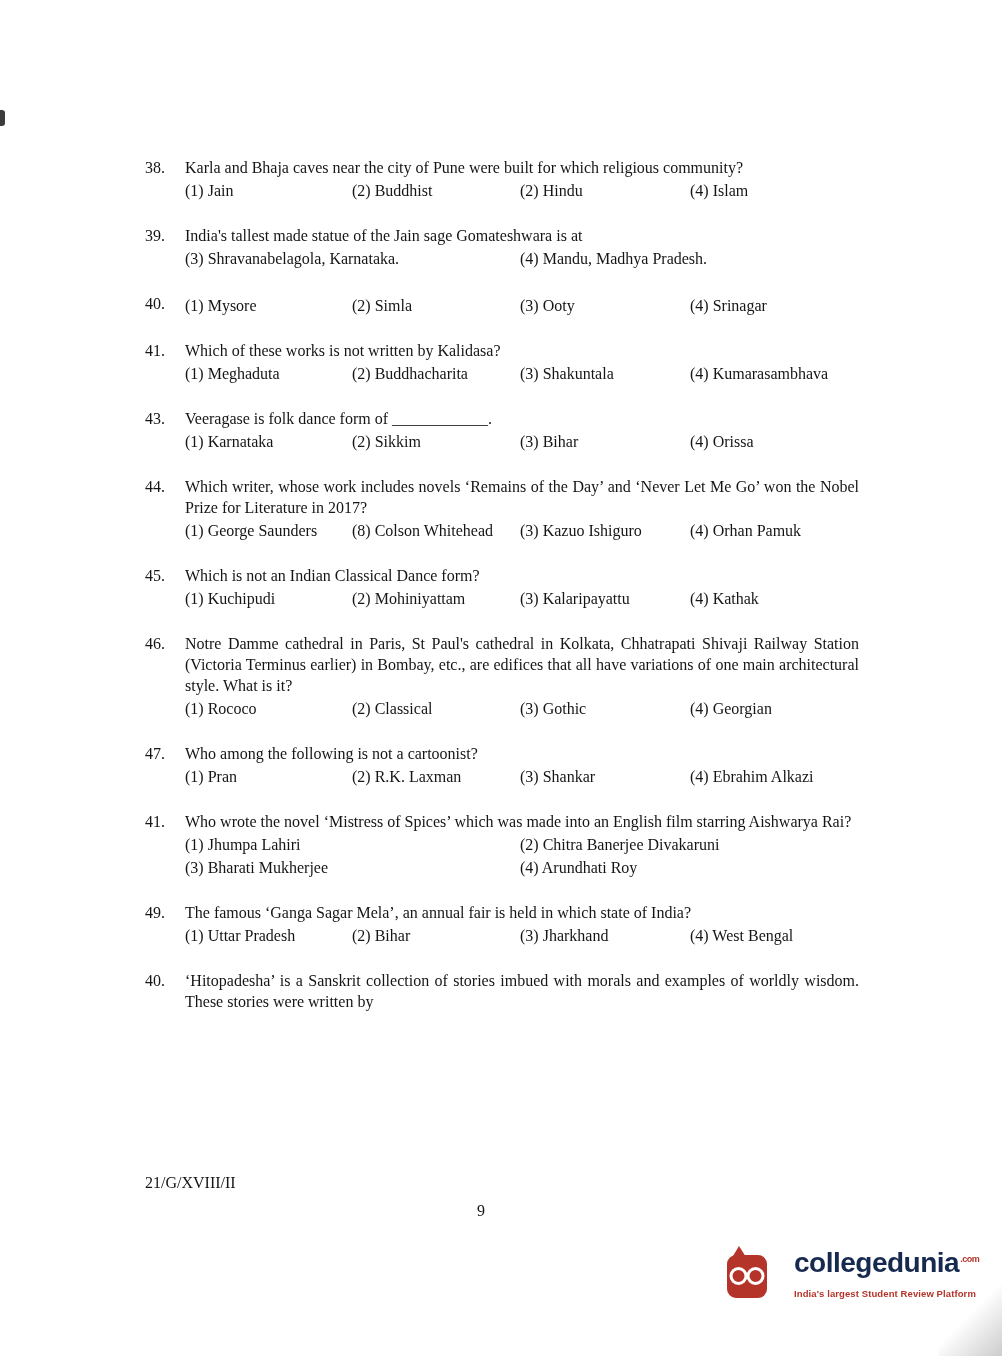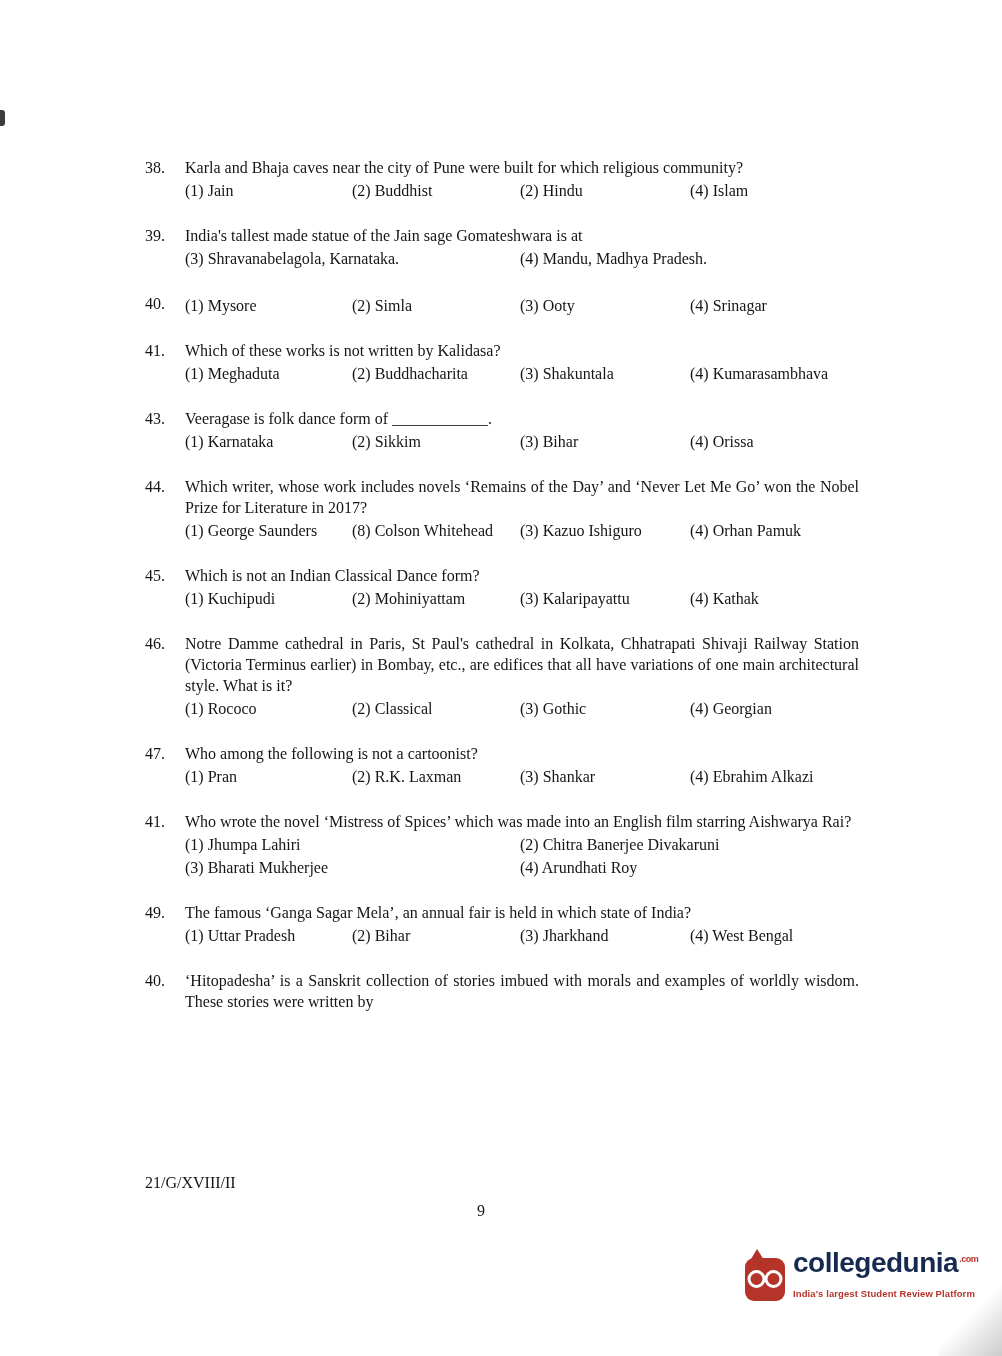--- a/index.html
+++ b/index.html
@@ -16,22 +16,22 @@
   .q-num{flex:0 0 40px;width:40px;}
   .q-body{flex:1;min-width:0;}
   .q-text{text-align:justify;}
   .opt-row{display:grid;margin-top:2px;}
   .opt-row.four{grid-template-columns:167px 168px 170px 1fr;}
   .opt-row.two{grid-template-columns:335px 1fr;}
   .opt-row span{white-space:nowrap;overflow:visible;}
   .footer-left{position:absolute;left:145px;top:1172px;}
   .footer-page{position:absolute;left:477px;top:1200px;}
   .logo{
-    position:absolute;left:742px;top:1243px;
-    display:flex;align-items:flex-end;gap:5px;
+    position:absolute;left:724px;top:1243px;
+    display:flex;align-items:flex-start;gap:24px;
     font-family:"Liberation Sans","DejaVu Sans",sans-serif;
   }
   .logo-text{display:flex;flex-direction:column;}
   .logo-word{font-size:28px;font-weight:bold;color:#16294e;letter-spacing:-0.5px;line-height:32px;white-space:nowrap;}
   .logo-tld{font-size:9px;color:#b5342a;font-weight:bold;vertical-align:super;margin-left:1px;}
   .logo-tag{font-size:9.5px;color:#b5342a;font-weight:bold;margin-top:4px;letter-spacing:0.1px;white-space:nowrap;}
   .speck{position:absolute;left:0;top:110px;width:5px;height:16px;background:#3c3c3c;border-radius:0 3px 3px 0;}
   .corner-shade{position:absolute;right:0;bottom:0;width:64px;height:72px;
     background:linear-gradient(315deg,#cccccc 0%,rgba(255,255,255,0) 55%);}
 </style>

